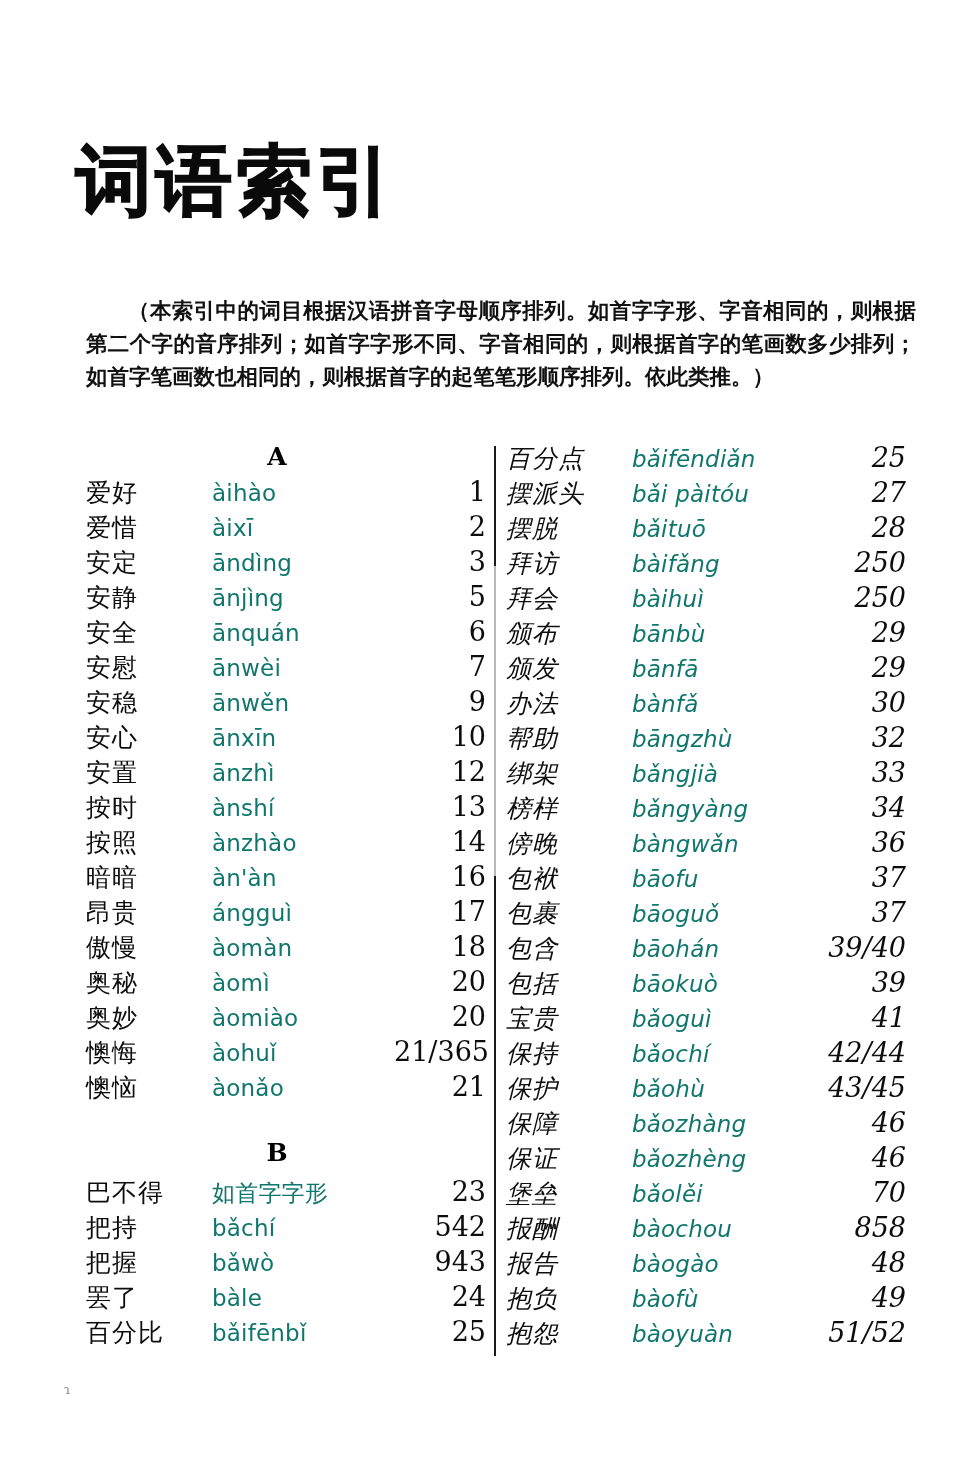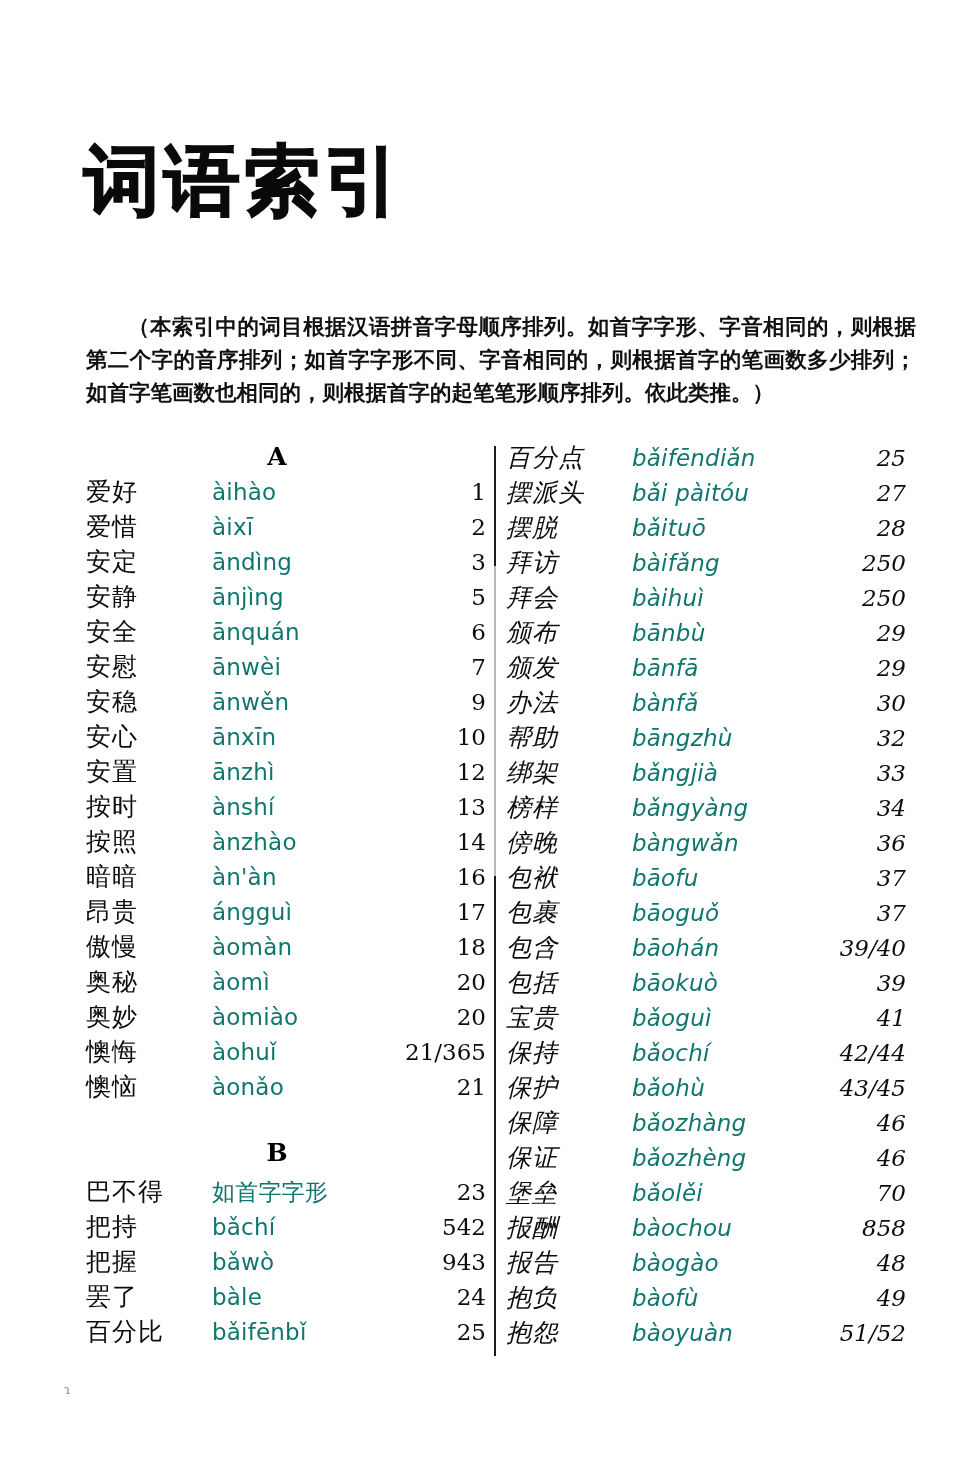--- a/index.html
+++ b/index.html
@@ -12,37 +12,37 @@
     background: #ffffff;
     font-family: "DejaVu Sans", sans-serif;
     color: #000000;
     position: relative;
     overflow: hidden;
   }
 
   
   #page-title {
     position: absolute;
-    left: 84px;
+    left: 76px;
     top: 92px;
     font-family: "DejaVu Sans", sans-serif;
     font-size: 76px;
     font-weight: 700;
     letter-spacing: 4px;
     line-height: 1;
     color: #0a0a0a;
     -webkit-text-stroke: 1.6px #0a0a0a;
     white-space: nowrap;
   }
 
   
   #intro-note {
     position: absolute;
     left: 86px;
-    top: 288px;
+    top: 272px;
     width: 830px;
     font-family: "DejaVu Serif", serif;
     font-size: 21.5px;
     line-height: 33px;
     text-indent: 42px;
     text-align: justify;
     color: #111111;
     font-weight: 600;
   }
 
@@ -120,21 +120,21 @@
     line-height: 35px;
     letter-spacing: 0.2px;
     white-space: nowrap;
     color: #0f766e;
   }
   .entry .page-num {
     flex: 0 0 92px;
     width: 92px;
     text-align: right;
     font-family: "DejaVu Serif", serif;
-    font-size: 23px;
+    font-size: 27px;
     line-height: 35px;
     white-space: nowrap;
     color: #0d0d0d;
   }
 
   
   #scan-smudge {
     position: absolute;
     left: 64px;
     top: 1384px;

